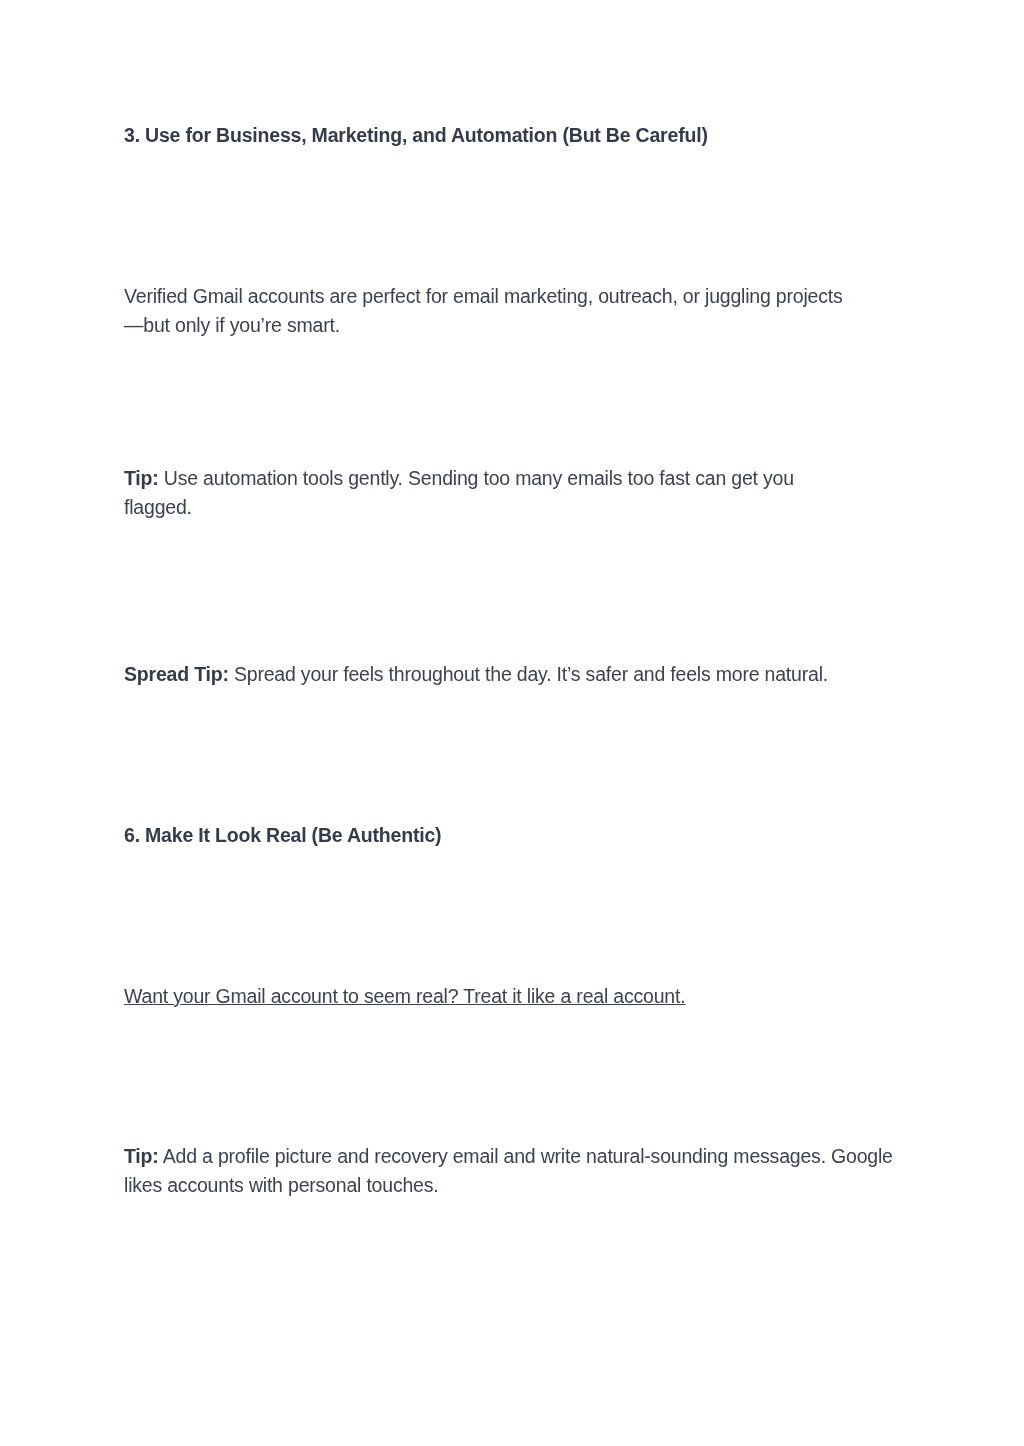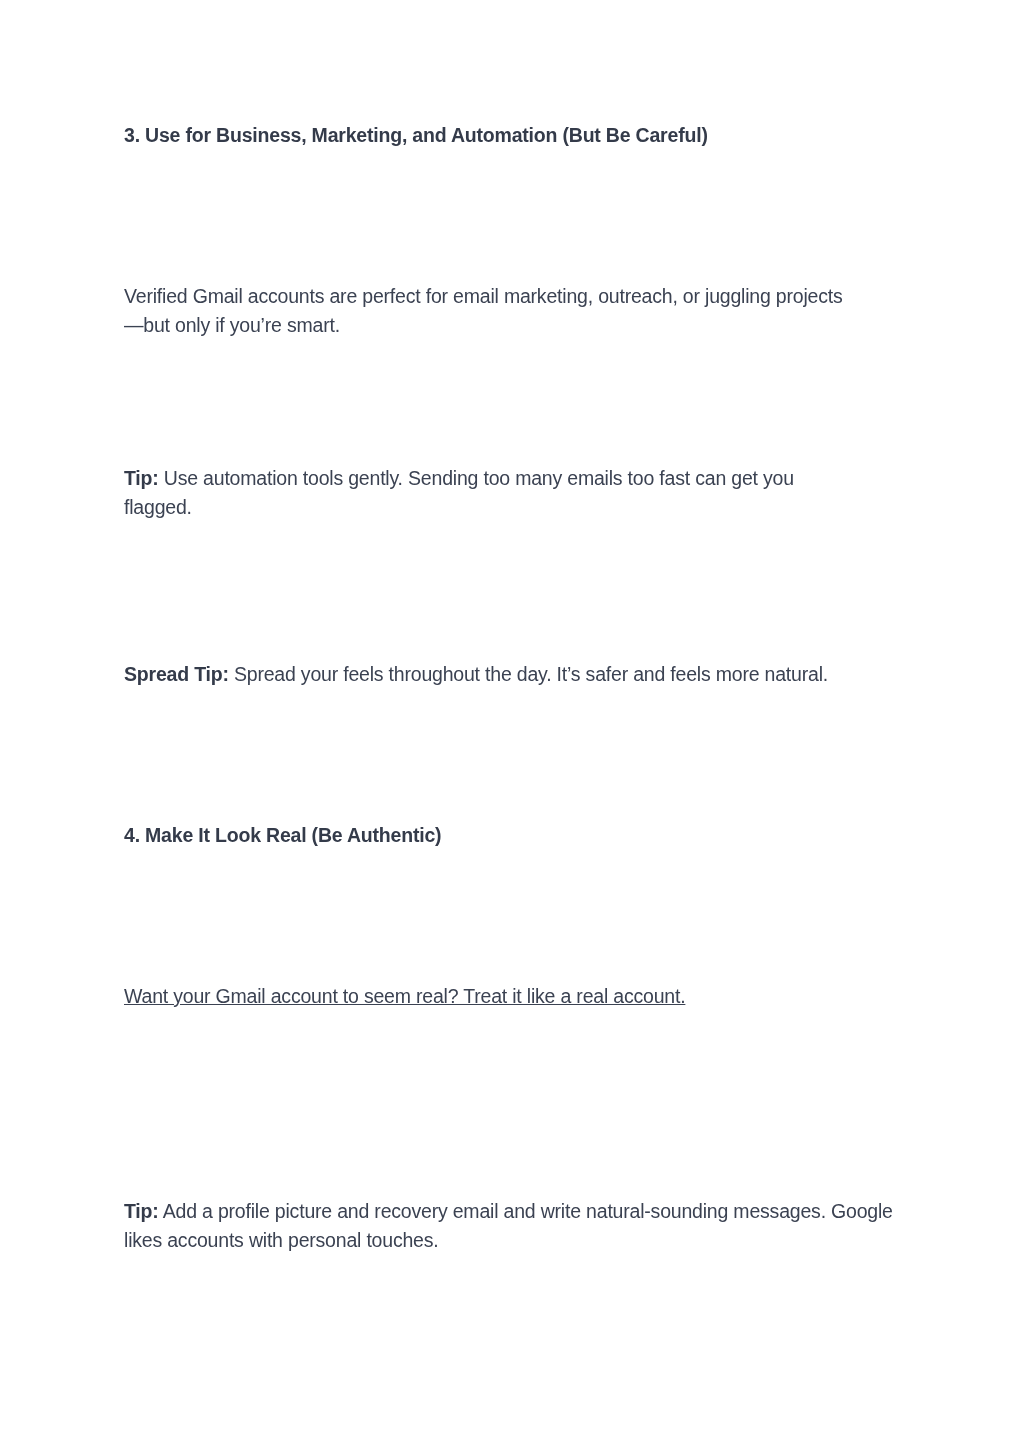--- a/index.html
+++ b/index.html
@@ -17,19 +17,19 @@
 <div class="blk" style="top:282px; width:720px;">Verified Gmail accounts are perfect for email marketing, outreach, or juggling projects—but only if you’re smart.</div>
 
 <div class="blk" style="top:452px; width:740px;margin-top:12px;">
   <span class="b">Tip:</span><span> Use automation tools gently. Sending too many emails too fast can get you flagged.</span>
 </div>
 
 <div class="blk" style="top:660px;">
   <span class="b">Spread Tip:</span><span> Spread your feels throughout the day. It’s safer and feels more natural.</span>
 </div>
 
-<div class="blk h" style="top:821px;">4. Make It Look Real (Be Authentic)</div>
+<div class="blk h" style="top:821px;">6. Make It Look Real (Be Authentic)</div>
 
 <div class="blk" style="top:982px;text-decoration:underline;">Want your Gmail account to seem real? Treat it like a real account.</div>
 
-<div class="blk" style="top:1197px; width:775px;">
+<div class="blk" style="top:1142px; width:775px;">
   <span class="b">Tip:</span><span> Add a profile picture and recovery email and write natural-sounding messages. Google likes accounts with personal touches.</span>
 </div>
 
 </body></html>

